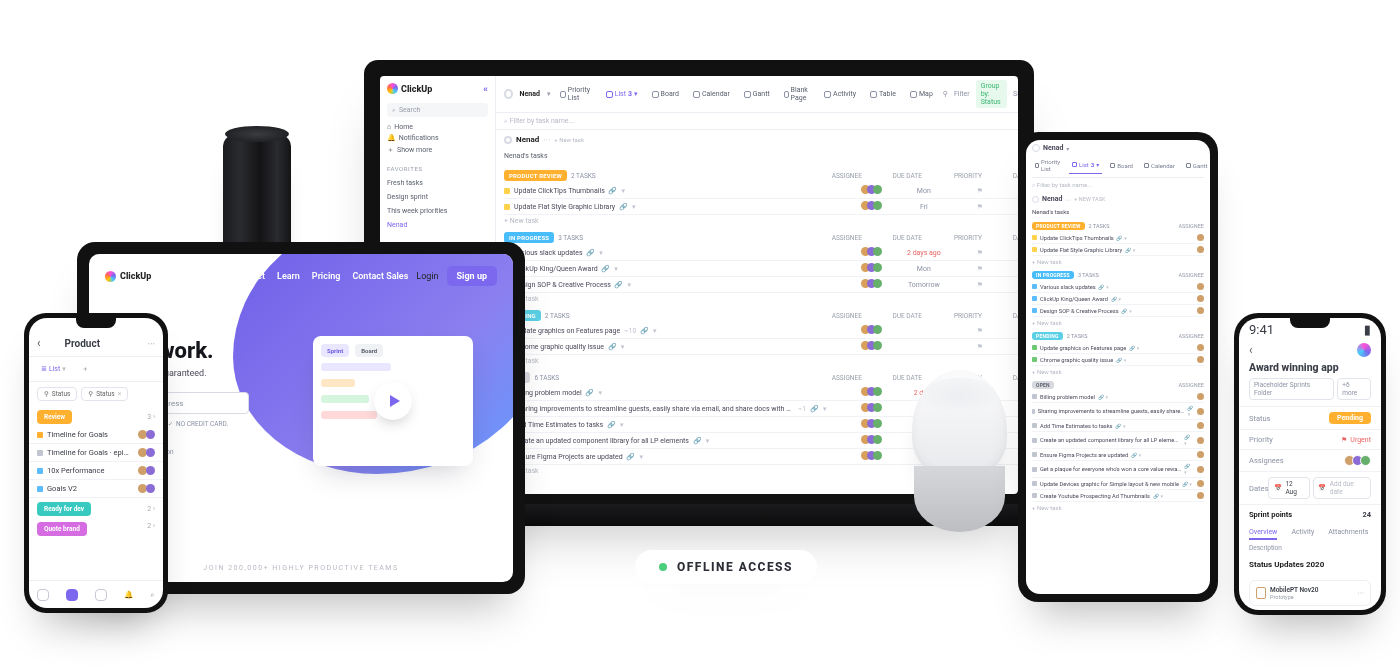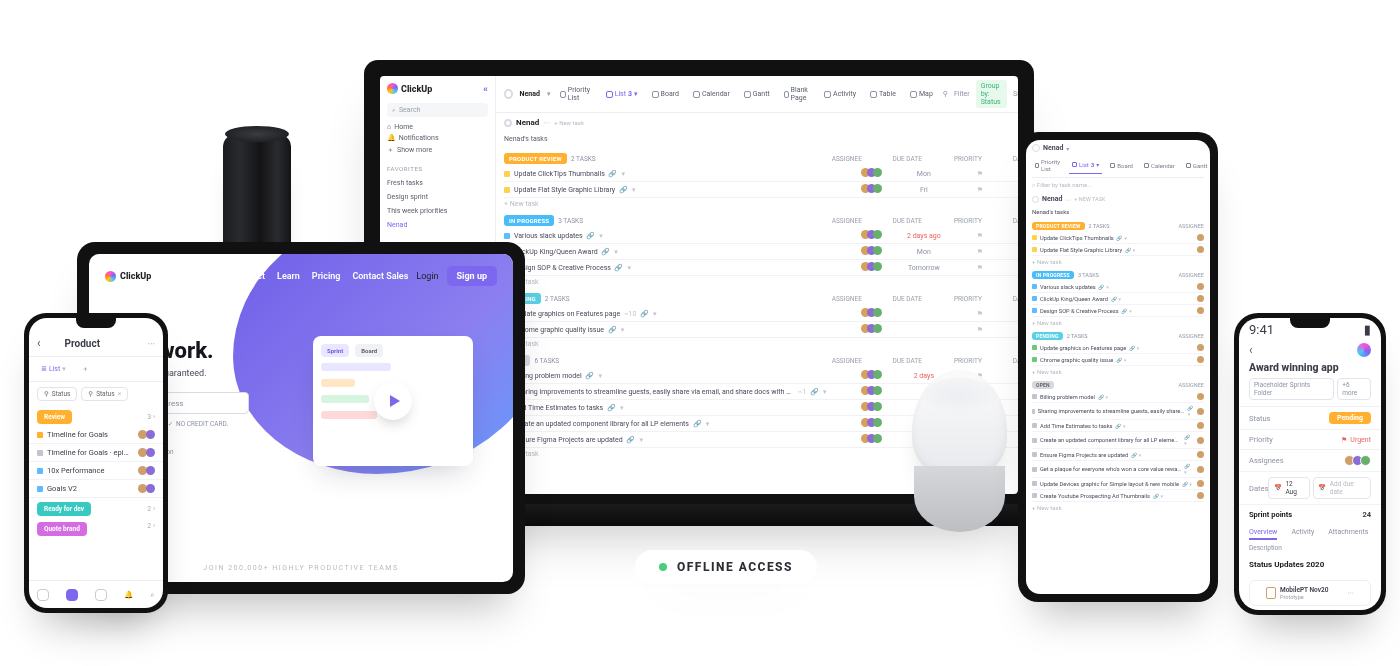--- a/index.html
+++ b/index.html
@@ -151,21 +151,21 @@
   .pr-row .l{ color:#8d93a6;}
   .pillp{ background:#ffb02e; color:#fff; padding:2px 8px; border-radius:4px; font-weight:700; font-size:7px;}
   .flagu{ display:inline-flex; gap:3px; color:#ea6363; align-items:center; font-size:7px;}
   .avrow{ display:flex;}
   .avr{ width:11px;height:11px;border-radius:50%;background:#cf9f6a;margin-left:-3px;border:1.5px solid #fff;}
   .avr:nth-child(2){background:#8b6cd6;} .avr:nth-child(3){background:#66b06b;}
   .date-chip{ border:1px solid #e1e4eb; border-radius:4px; padding:2px 5px; font-size:6.5px; display:flex; align-items:center; gap:3px;}
   .pr-tabs{ display:flex; gap:14px; padding:4px 10px 0; font-size:7px; color:#8d93a6;}
   .pr-tabs .on{ color:#7b68ee; border-bottom:2px solid #7b68ee; padding-bottom:2px;}
   .pr-sec{ padding:4px 10px; font-size:6.5px; color:#8d93a6;}
-  .doc-row{ display:flex; gap:4px; align-items:center; border:1px solid #eceef3; border-radius:6px; padding:5px 16px; margin-top:3px; color:#3a3d47;}
+  .doc-row{ display:flex; gap:4px; align-items:center; border:1px solid #eceef3; border-radius:6px; padding:5px 6px; margin-top:3px; color:#3a3d47;}
   .doc-ico{ width:10px;height:12px;border:1px solid #cf9f6a;border-radius:2px;}
   .read-all{ display:flex; justify-content:space-between; align-items:center; padding:5px 10px; border-top:1px solid #f1f2f5; font-size:7px;}
 
   
   .gh{ position:absolute; left:912px; top:370px; width:96px; height:162px;}
   .gh-top{ width:95px; height:108px; background:linear-gradient(#fbfbfc,#e8e9ec); border-radius:48px 48px 40px 40px/62px 62px 40px 40px; box-shadow:inset 0 -4px 10px rgba(0,0,0,.05), 0 20px 28px -14px rgba(0,0,0,.2);}  
   .gh-top::after{ content:""; position:absolute; top:8px; left:10px; width:75px; height:36px; border-radius:50%; background:radial-gradient(#eceef1,#f6f7f8);}
   .gh-base{ position:absolute; bottom:0; left:2px; width:91px; height:66px; background:linear-gradient(#d6d7da,#bdbec2); border-radius:0 0 46px 46px/0 0 36px 36px;}
   .cyl{ position:absolute; left:223px; top:128px; width:68px; height:164px; background:linear-gradient(90deg,#1a1b1e 0%,#2a2b2f 25%,#141416 55%,#2a2b2f 80%,#141416 100%); border-radius:34px/18px; box-shadow:0 30px 30px -18px rgba(0,0,0,.3);}
   .cyl::before{ content:""; position:absolute; top:-2px; left:2px; right:2px; height:16px; background:radial-gradient(#3b3c40,#16171a); border-radius:50%;}
@@ -233,20 +233,21 @@
               <div class="view"><span class="ico"></span>Table</div>
               <div class="view"><span class="ico"></span>Map</div>
             </div>
           <div class="lp-topbar-r">
             <span>⚲</span>
             <span>Filter</span>
             <span class="chip grn">Group by: Status</span>
             <span>Subtasks</span>
           </div>
         </div>
+        <div class="lp-filter">⌕ <span>Filter by task name...</span></div>
         <div class="lp-body">
           <div style="display:flex;align-items:center;gap:4px">
             <span style="width:8px;height:8px;border:2px solid #d8dbe3;border-radius:50%"></span>
             <span class="crumb2">Nenad</span>
             <span style="color:#b6bac4">⋯</span>
             <span style="color:#b6bac4;font-size:6px">+ New task</span>
           </div>
           <div style="color:#595e6c;font-size:7px;padding:3px 0 5px">Nenad's tasks</div>
           <div id="lp-groups">
               <div class="group-h">

